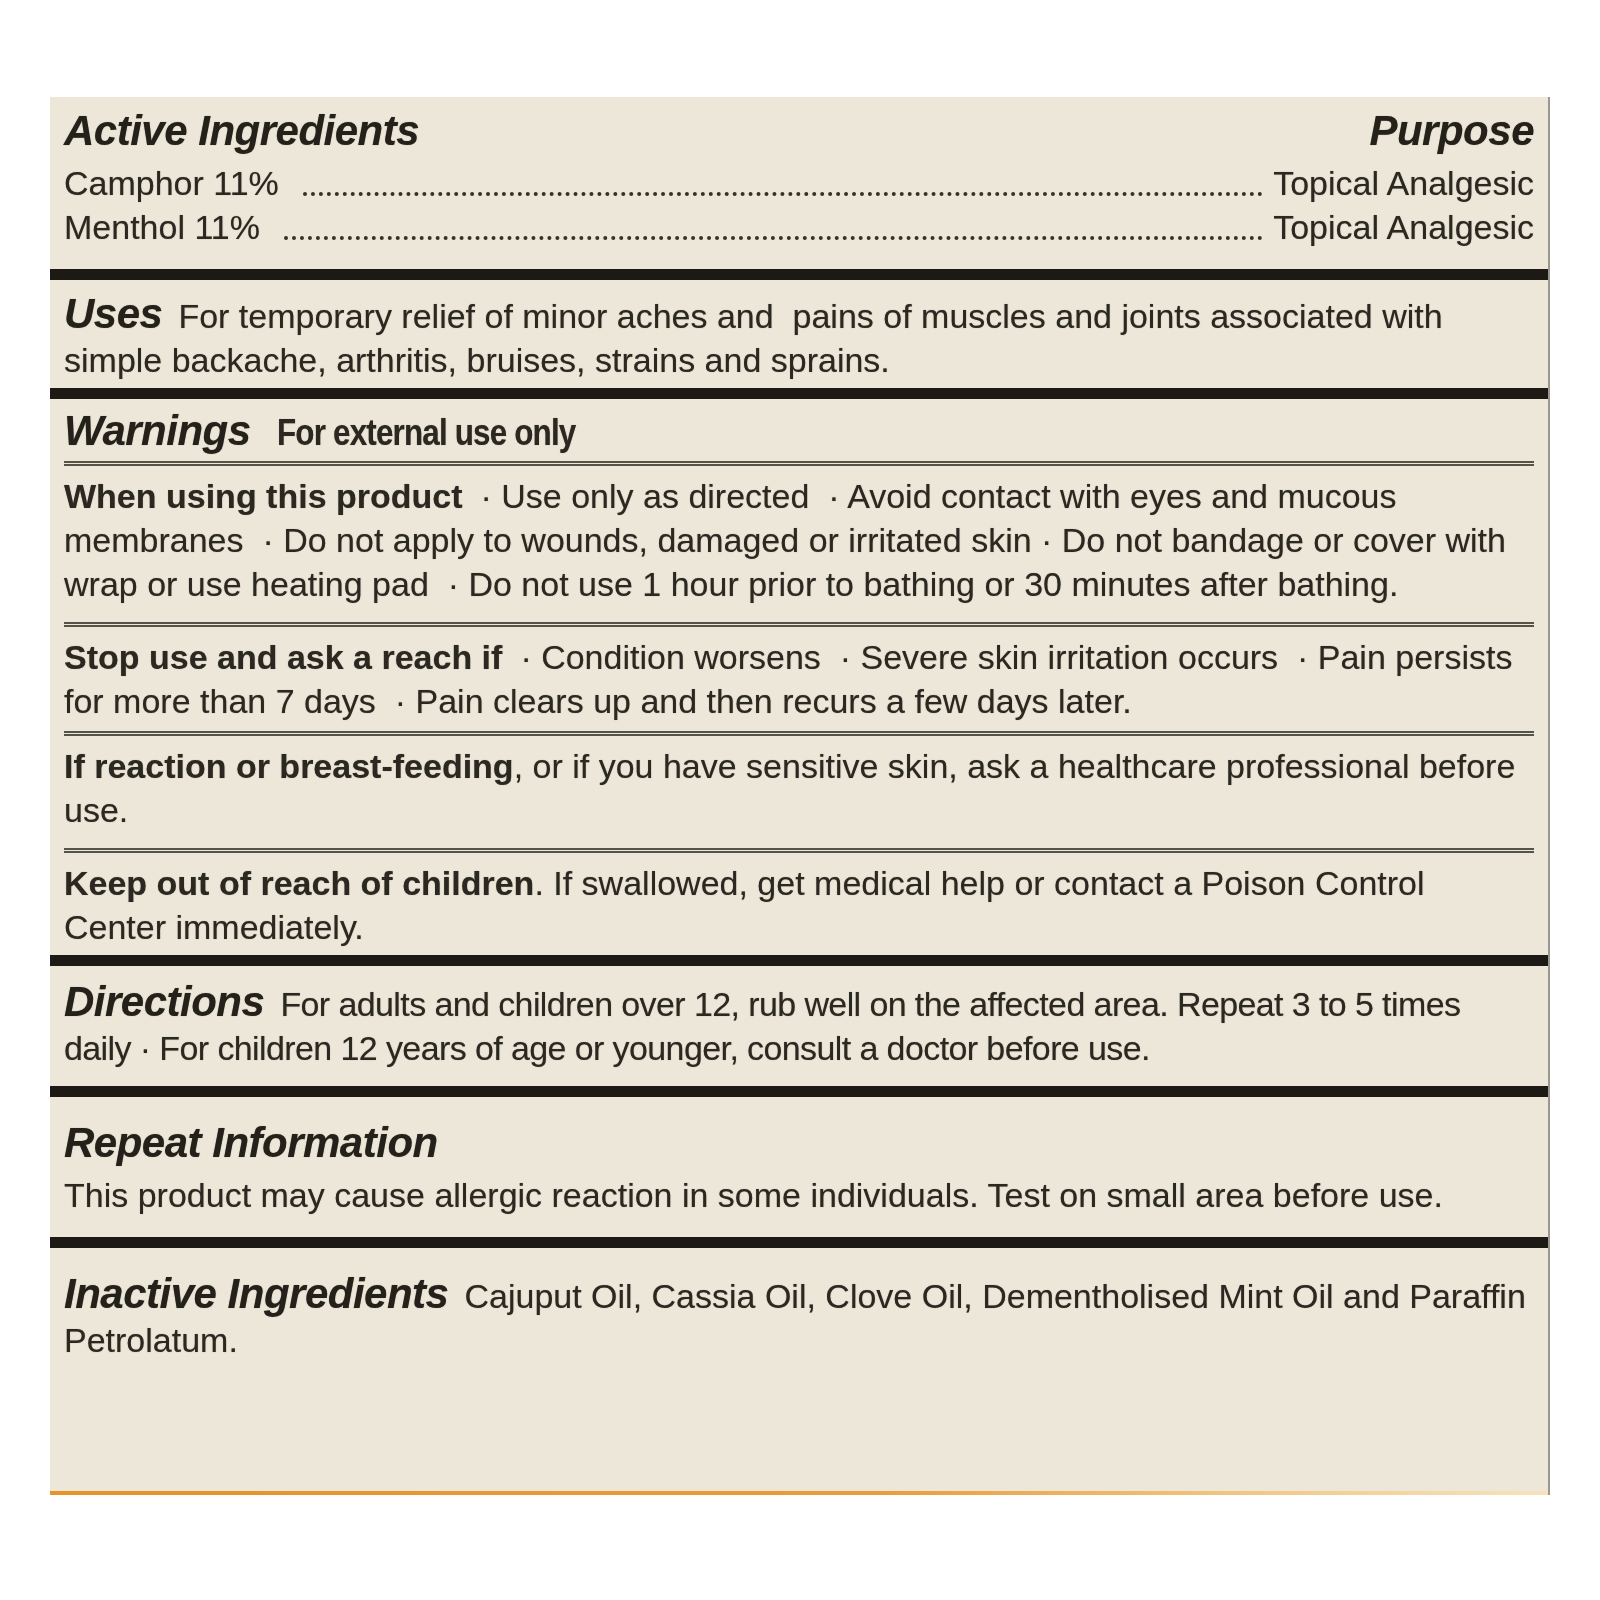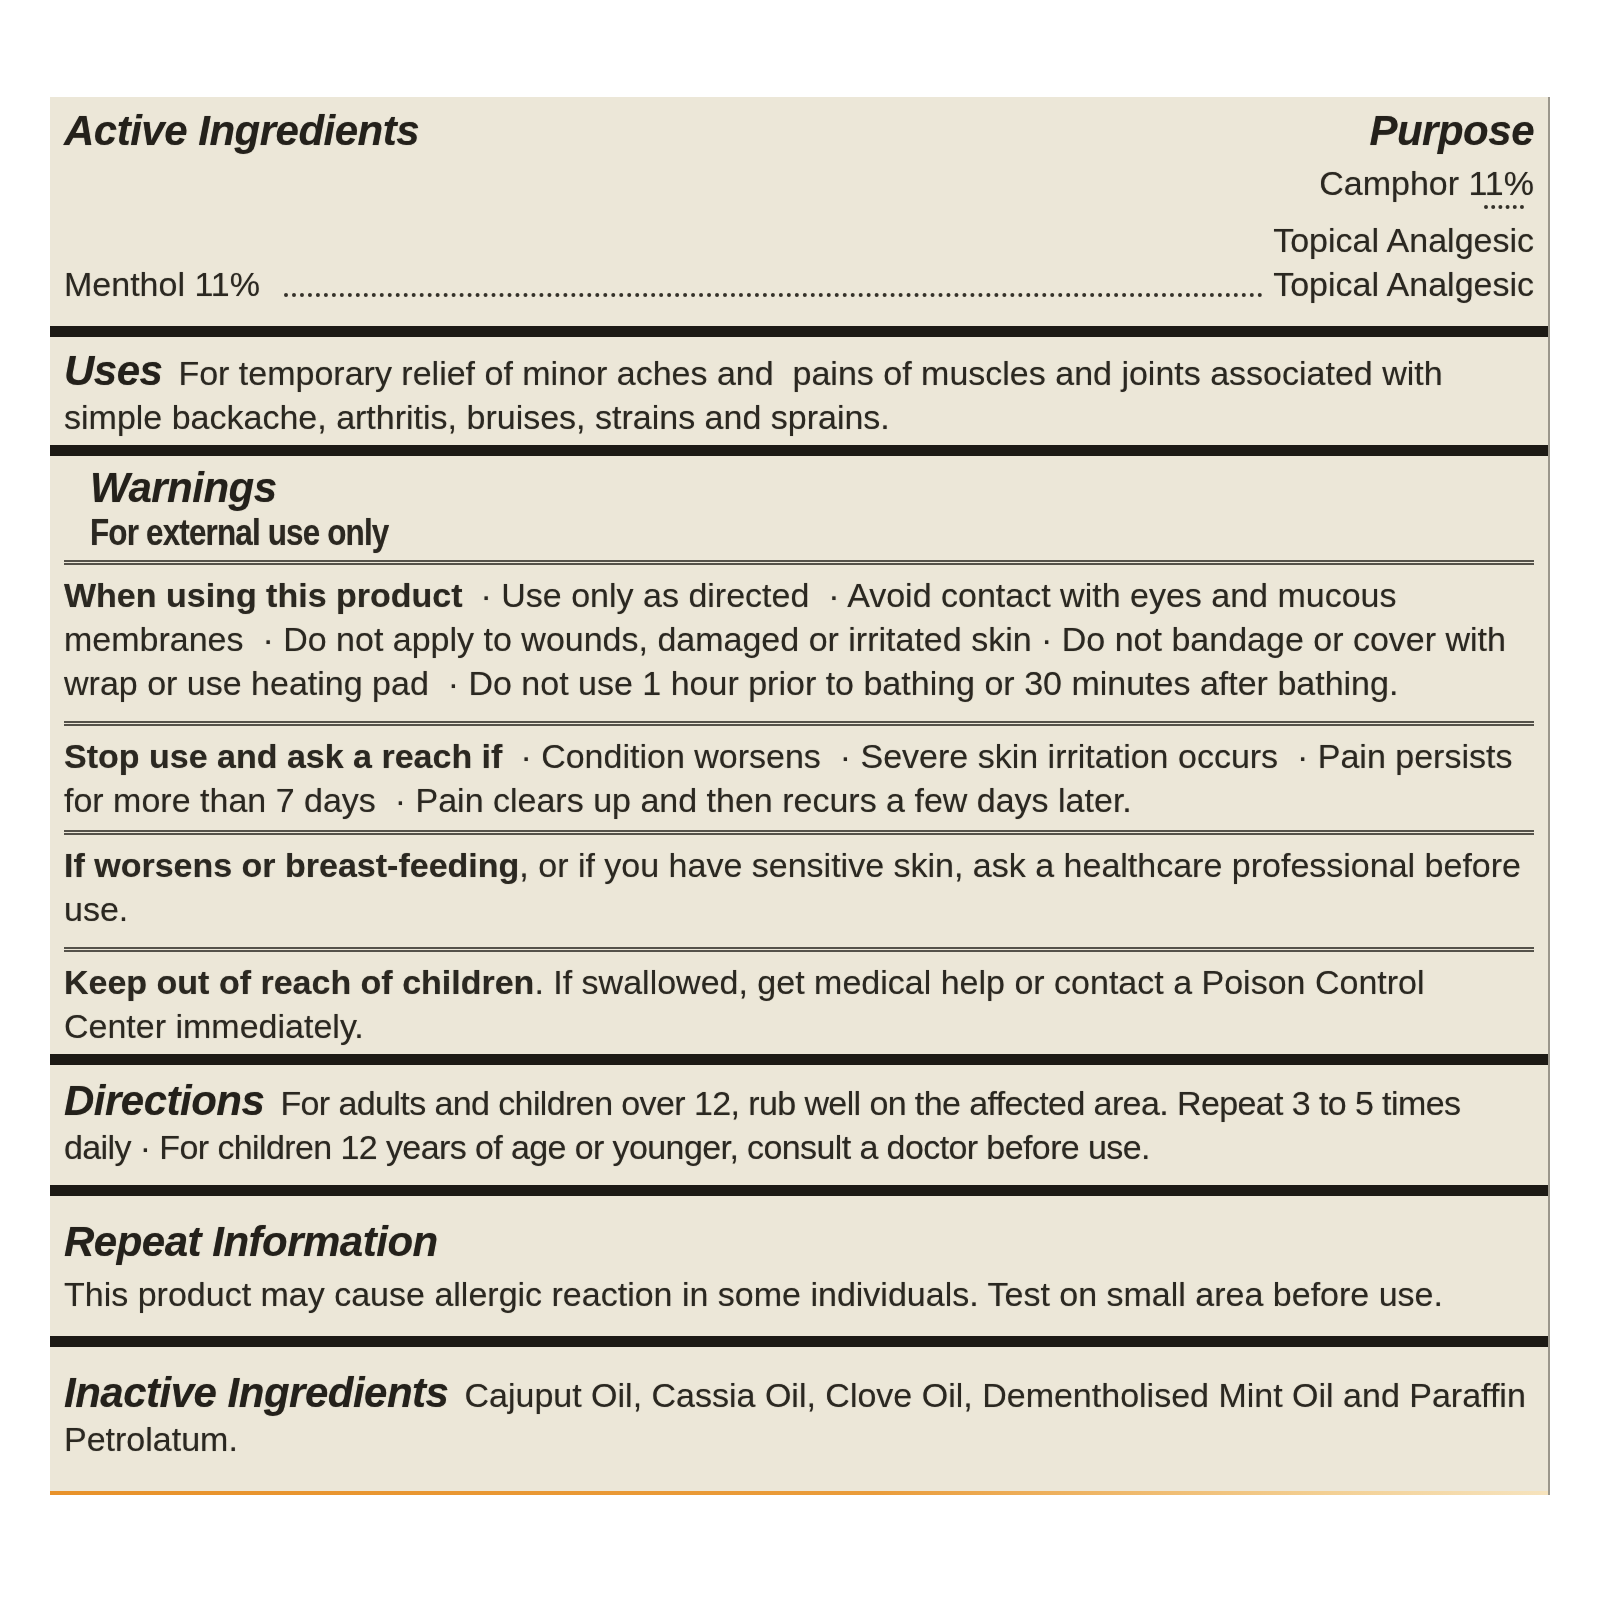--- a/index.html
+++ b/index.html
@@ -65,32 +65,32 @@
   }
   .rule-a { margin: 6px 0 0 0; }
   .rule-b { margin: 16px 0 0 0; }
   .rule-c { margin: 8px 0 0 0; }
   .rule-d { margin: 16px 0 0 0; }
 
   
   .sec-ai { padding-top: 10px; }
   .ai-head-row { display: flex; justify-content: space-between; align-items: baseline; }
   .ai-row { display: flex; align-items: flex-end; }
-  .ai-row-0 { margin-top: 6px; flex-direction: column; }
+  .ai-row-0 { margin-top: 6px; }
   .ai-row-1 { margin-top: 0; }
   .leader {
     flex: 1 1 auto;
     min-width: 40px;
     border-bottom: 4px dotted #35322a;
     margin: 0 10px 9px 24px;
   }
 
   
   .uses-para { margin-top: 10px; }
-  .warn-head { margin-top: 8px; display: flex; align-items: baseline; flex-direction: column; }
+  .warn-head { margin-top: 8px; display: flex; align-items: baseline; }
   .warn-para-0 { margin-top: 8px; }
   .warn-para-1 { margin-top: 8px; }
   .warn-para-2 { margin-top: 8px; }
   .warn-para-3 { margin-top: 8px; }
   .dir-para { margin-top: 12px; }
   .other-heading { margin-top: 22px; }
   .other-para { margin-top: 6px; }
   .inactive-para { margin-top: 22px; }
 
   .accent {
@@ -137,21 +137,21 @@
           <span class="cond">For external use only</span>
         </div>
 
       <div class="rule rule-a"></div>
       <p class="para warn-para-0"><span class="b gap">When using this product</span><span>· Use only as directed &nbsp;· Avoid contact with eyes and mucous membranes &nbsp;· Do not apply to wounds, damaged or irritated skin · Do not bandage or cover with wrap or use heating pad &nbsp;· Do not use 1 hour prior to bathing or 30 minutes after bathing.</span></p>
 
       <div class="rule rule-b"></div>
       <p class="para warn-para-1"><span class="b gap">Stop use and ask a reach if</span><span>· Condition worsens &nbsp;· Severe skin irritation occurs &nbsp;· Pain persists for more than 7 days &nbsp;· Pain clears up and then recurs a few days later.</span></p>
 
       <div class="rule rule-c"></div>
-      <p class="para warn-para-2"><span class="b">If worsens or breast-feeding</span><span>, or if you have sensitive skin, ask a healthcare professional before use.</span></p>
+      <p class="para warn-para-2"><span class="b">If reaction or breast-feeding</span><span>, or if you have sensitive skin, ask a healthcare professional before use.</span></p>
 
       <div class="rule rule-d"></div>
       <p class="para warn-para-3"><span class="b">Keep out of reach of children</span><span>. If swallowed, get medical help or contact a Poison Control Center immediately.</span></p>
     </section>
 
     <div class="bar bar-3"></div>
 
     <section class="sec">
       <p class="para dir-para"><span class="h inline-h">Directions</span><span class="directions-text">For adults and children over 12, rub well on the affected area. Repeat 3 to 5 times daily · For children 12 years of age or younger, consult a doctor before use.</span></p>
     </section>

